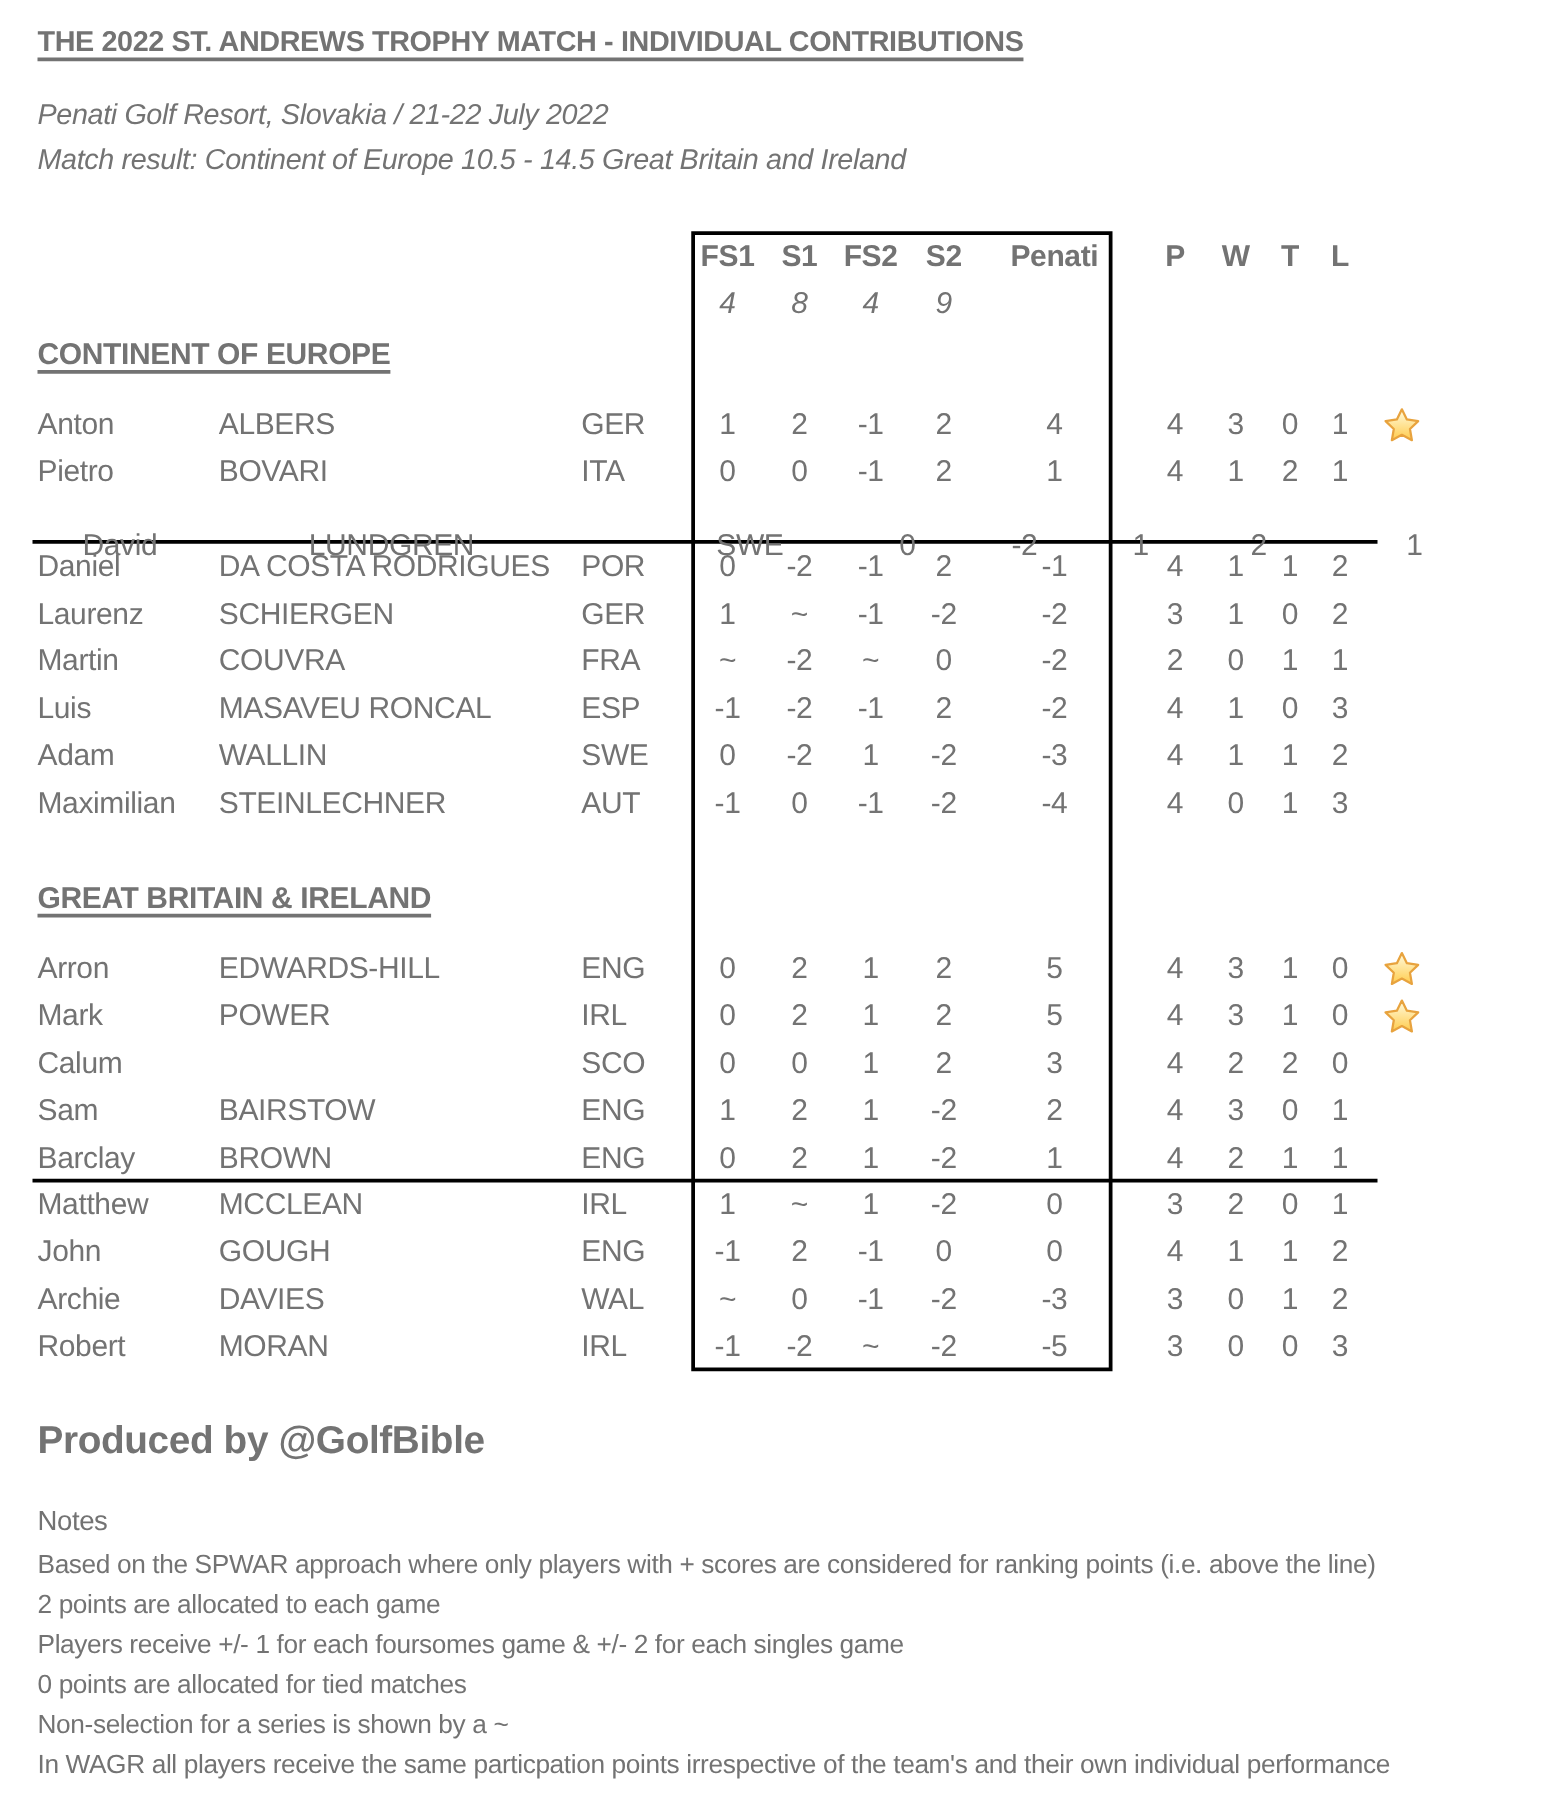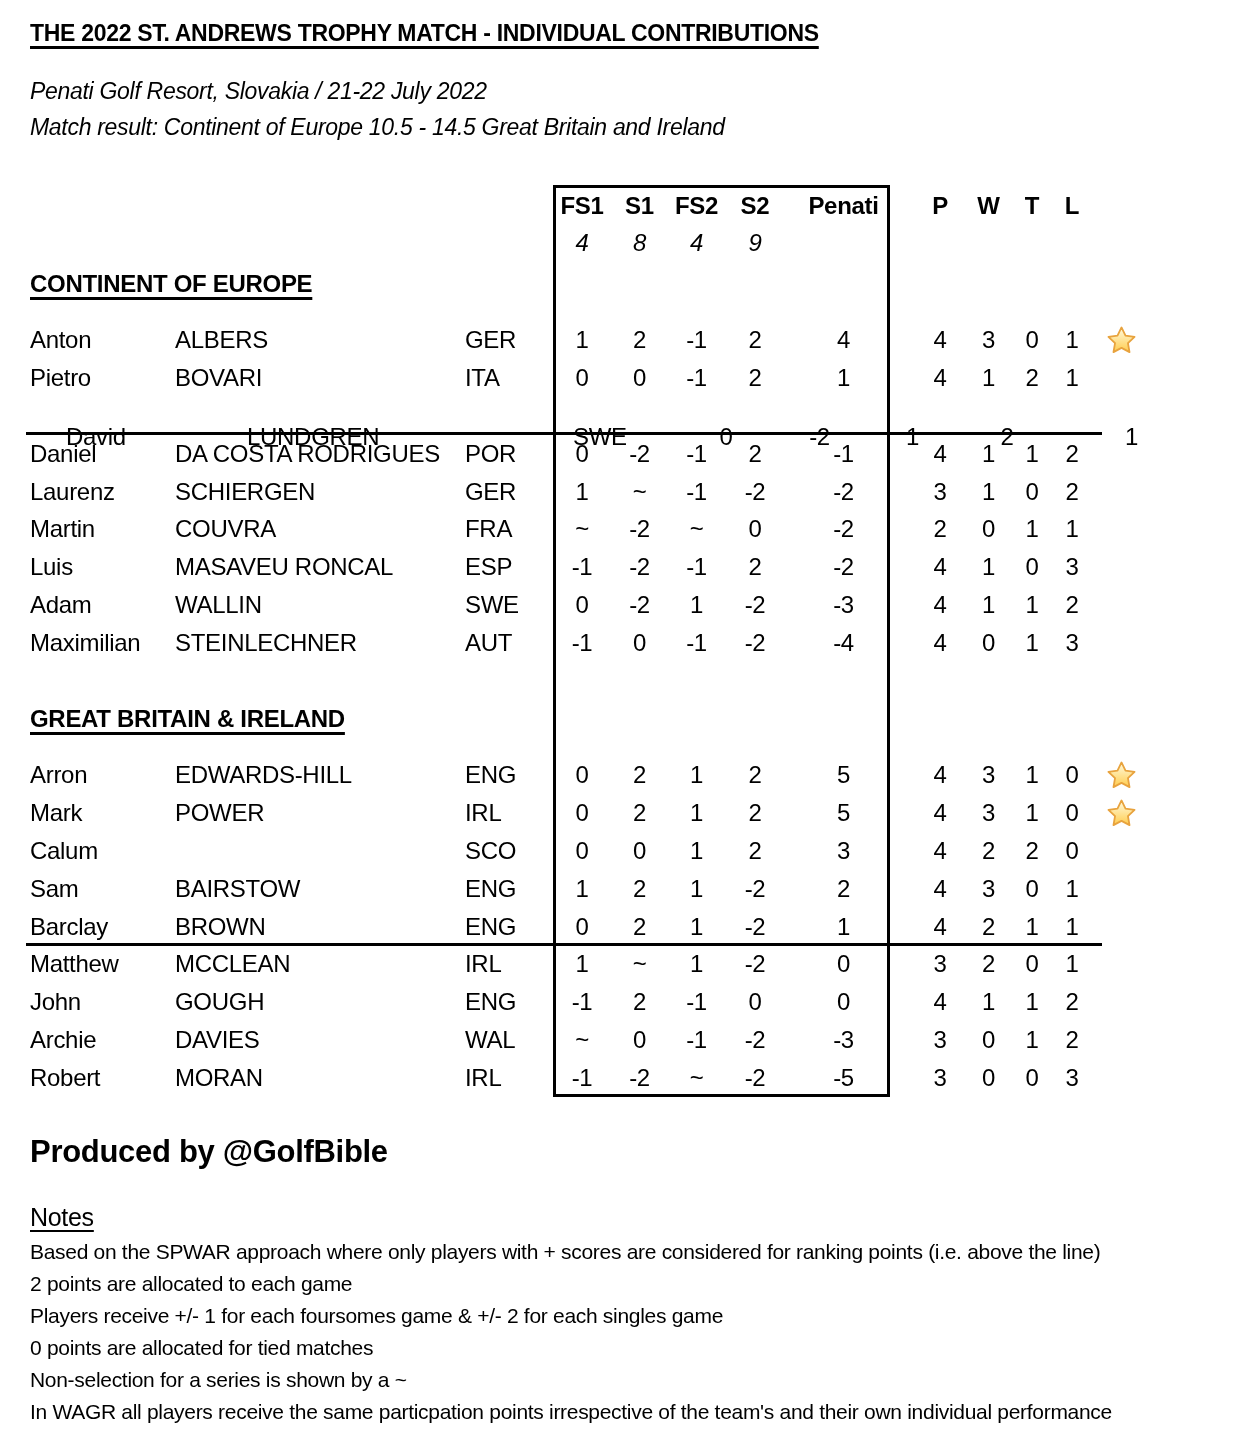--- a/index.html
+++ b/index.html
@@ -1,21 +1,21 @@
 <!DOCTYPE html>
 <html><head>
 <meta charset="utf-8">
 <style>
   html, body { margin: 0; padding: 0; background: #ffffff; }
   .page {
     position: relative;
     width: 1221px;
     height: 1438px;
     background: #ffffff;
-    color: #000000;
+    color: #737373;
     font-family: "Liberation Sans", sans-serif;
     overflow: hidden;
     letter-spacing: -0.3px;
   }
   .abs { position: absolute; white-space: nowrap; }
 
   .title {
     left: 30px; top: 20px;
     font-size: 23px; font-weight: 700;
     text-decoration: underline;
@@ -63,22 +63,22 @@
     box-sizing: border-box;
   }
   .cut-line {
     position: absolute;
     left: 26px; width: 1076px; height: 3px;
     background: #000000;
   }
 
   .produced { left: 30px; top: 1138px; font-size: 31px; font-weight: 700; line-height: 28px; }
   .notes-head {
-    left: 30px; top: 1203px; font-size: 25px; line-height: 28px;
-    text-decoration: underline; text-decoration-thickness: 2px; text-underline-offset: 4px;
+    left: 30px; top: 1203px; font-size: 22px; line-height: 28px;
+    text-decoration-thickness: 2px; text-underline-offset: 4px;
   }
   .note-line { left: 30px; font-size: 21px; line-height: 28px; }
 </style>
 </head>
 <body>
 
 <div class="page">
 
   <svg width="0" height="0" style="position:absolute" aria-hidden="true">
     <defs>

